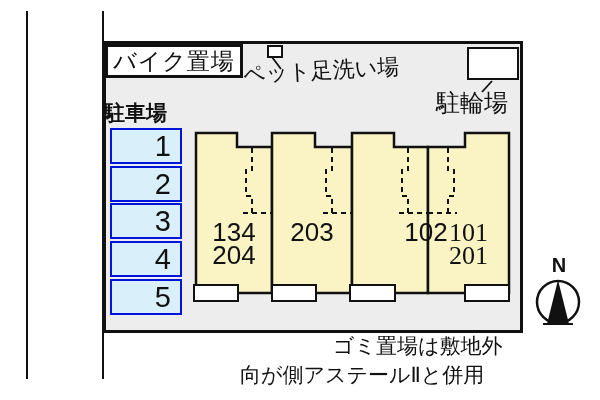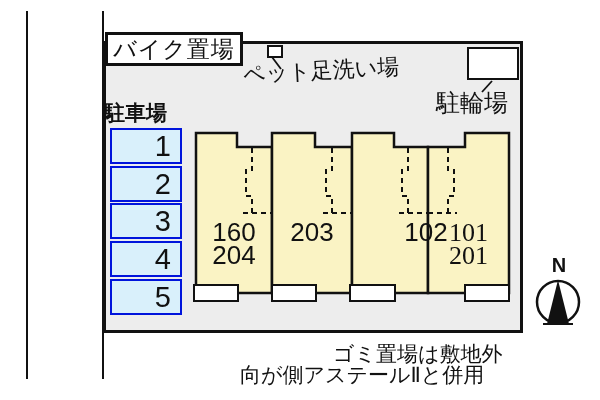--- a/index.html
+++ b/index.html
@@ -15,21 +15,21 @@
     background: var(--plot-bg, #ededed); border: 3px solid #111; box-sizing: border-box;
     z-index: 1;
   }
   .layer-svg { position: absolute; left: 0; top: 0; z-index: 2; }
   .label { position: absolute; z-index: 3; white-space: nowrap; }
   .whitebox {
     position: absolute; background: #ffffff; border: 2px solid #111;
     box-sizing: border-box; z-index: 3;
   }
   .bike-box {
-    position: absolute; left: 105px; top: 32px; width: 138px; height: 34px;
+    position: absolute; left: 105px; top: 44px; width: 138px; height: 34px;
     background: #ffffff; border: 3px solid #111; box-sizing: border-box; z-index: 3;
     display: flex; align-items: center; justify-content: center;
     font-size: 23px; letter-spacing: 1px;
   }
   .stall {
     position: absolute; left: 110px; width: 72px; height: 36px;
     background: var(--parking-fill, #d9f0fb);
     border: 2px solid var(--parking-border, #0014dc);
     box-sizing: border-box; z-index: 2;
     display: flex; align-items: center; justify-content: flex-end;
@@ -107,32 +107,32 @@
     <span>3</span>
   </div>
   <div class="stall" style="top:241px;">
     <span>4</span>
   </div>
   <div class="stall" style="top:279px;">
     <span>5</span>
   </div>
 
   <div class="unit-label" style="left:196px; width:76px;">
-    <div>160</div>
+    <div>134</div>
     <div>204</div>
   </div>
   <div class="unit-label" style="left:272px; width:80px;">
     <div>203</div>
   </div>
   <div class="unit-label" style="left:352px; width:76px;margin-left:36px;">
     <div>102</div>
   </div>
   <div class="unit-label" style="left:428px; width:81px;font-family:Liberation Serif, serif;">
     <div>101</div>
     <div>201</div>
   </div>
 
   <div class="n-label">N</div>
 
-  <div class="note" style="left:333px; top:340px;">ゴミ置場は敷地外</div>
+  <div class="note" style="left:333px; top:332px;">ゴミ置場は敷地外</div>
   <div class="note" style="left:240px; top:361px;">向が側アステールⅡと併用</div>
 
 </div>
 
 </body></html>

